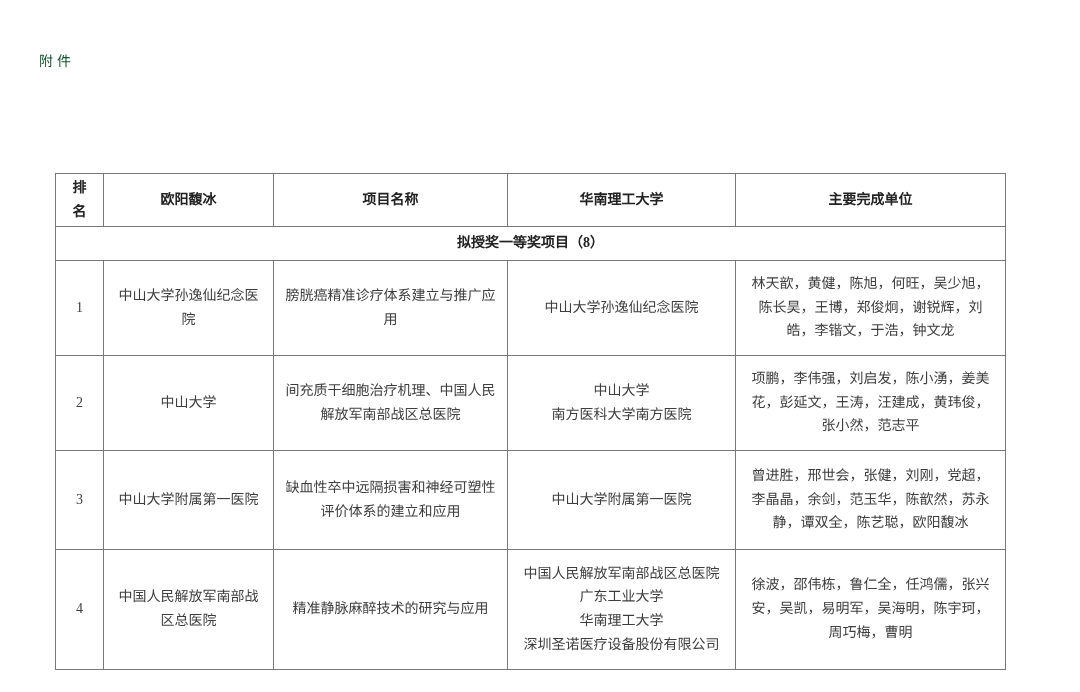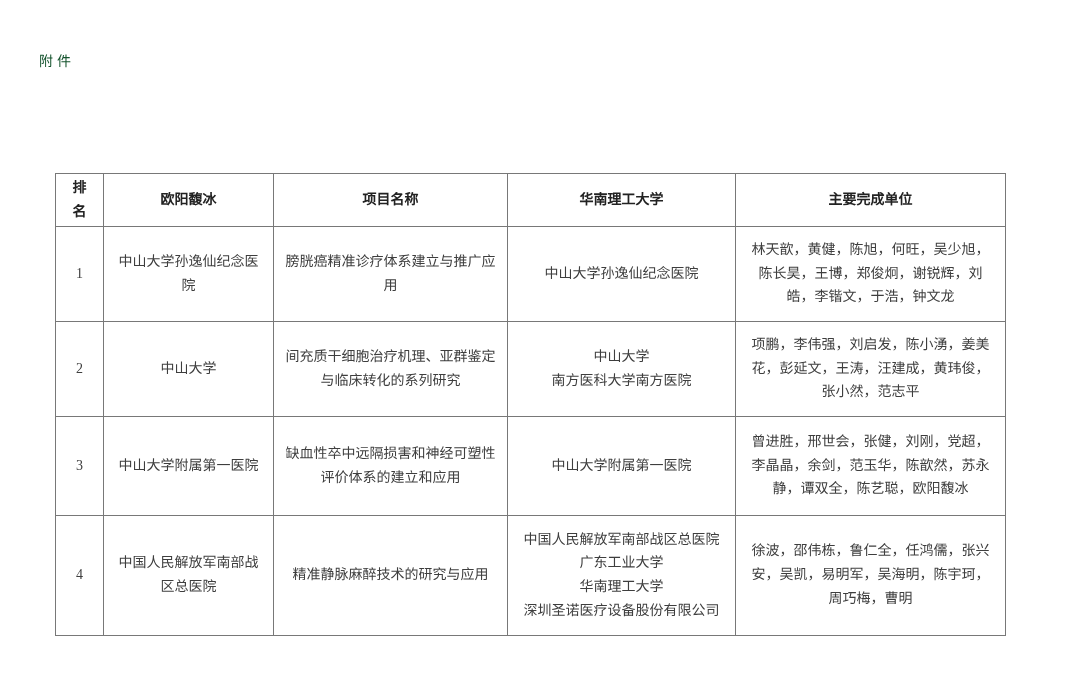--- a/index.html
+++ b/index.html
@@ -75,33 +75,36 @@
     <thead>
       <tr>
         <th>排名</th>
         <th>欧阳馥冰</th>
         <th>项目名称</th>
         <th>华南理工大学</th>
         <th>主要完成单位</th>
       </tr>
     </thead>
     <tbody>
+      <tr>
+        <td class="section" colspan="5">拟授奖一等奖项目（8）</td>
+      </tr>
 
       <tr class="row-1">
         <td>1</td>
         <td>中山大学孙逸仙纪念医院</td>
         <td>膀胱癌精准诊疗体系建立与推广应用</td>
         <td class="pre">中山大学孙逸仙纪念医院</td>
         <td>林天歆，黄健，陈旭，何旺，吴少旭，陈长昊，王博，郑俊炯，谢锐辉，刘皓，李锴文，于浩，钟文龙</td>
       </tr>
 
       <tr class="row-2">
         <td>2</td>
         <td>中山大学</td>
-        <td>间充质干细胞治疗机理、亚群鉴定与临床转化的系列研究</td>
+        <td>间充质干细胞治疗机理、中国人民解放军南部战区总医院</td>
         <td class="pre">中山大学
 南方医科大学南方医院</td>
         <td>项鹏，李伟强，刘启发，陈小湧，姜美花，彭延文，王涛，汪建成，黄玮俊，张小然，范志平</td>
       </tr>
 
       <tr class="row-3">
         <td>3</td>
         <td>中山大学附属第一医院</td>
         <td>缺血性卒中远隔损害和神经可塑性评价体系的建立和应用</td>
         <td class="pre">中山大学附属第一医院</td>

